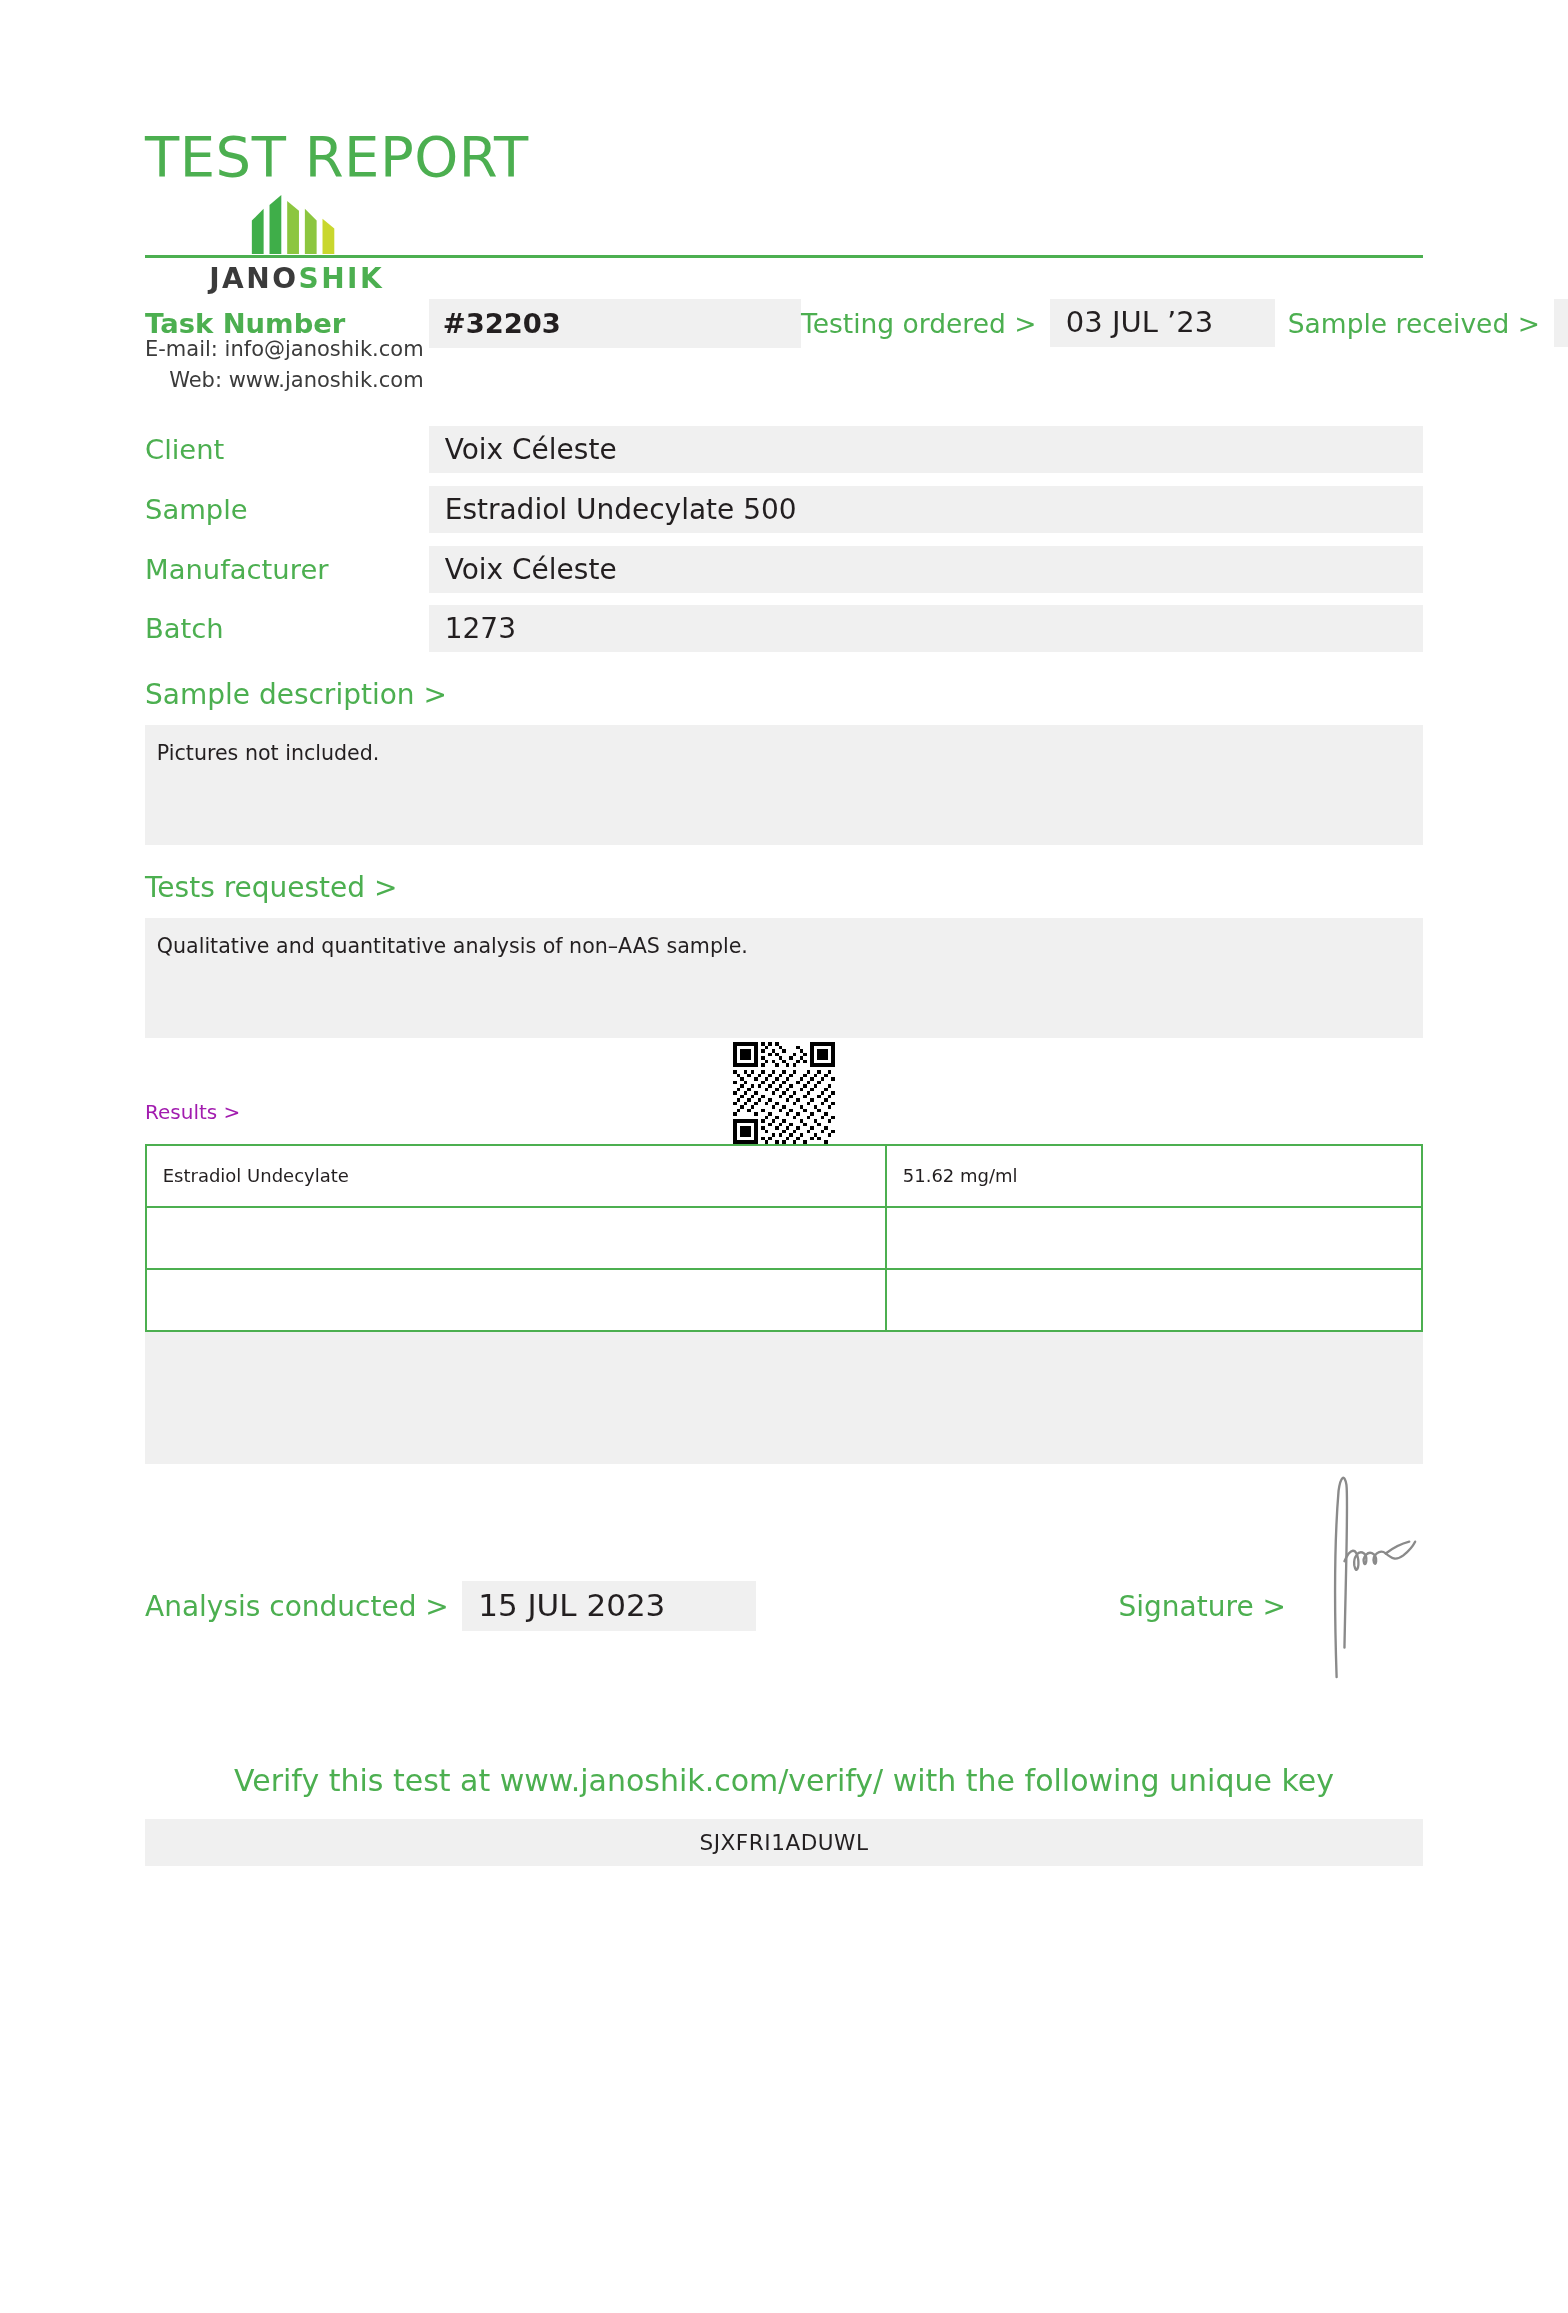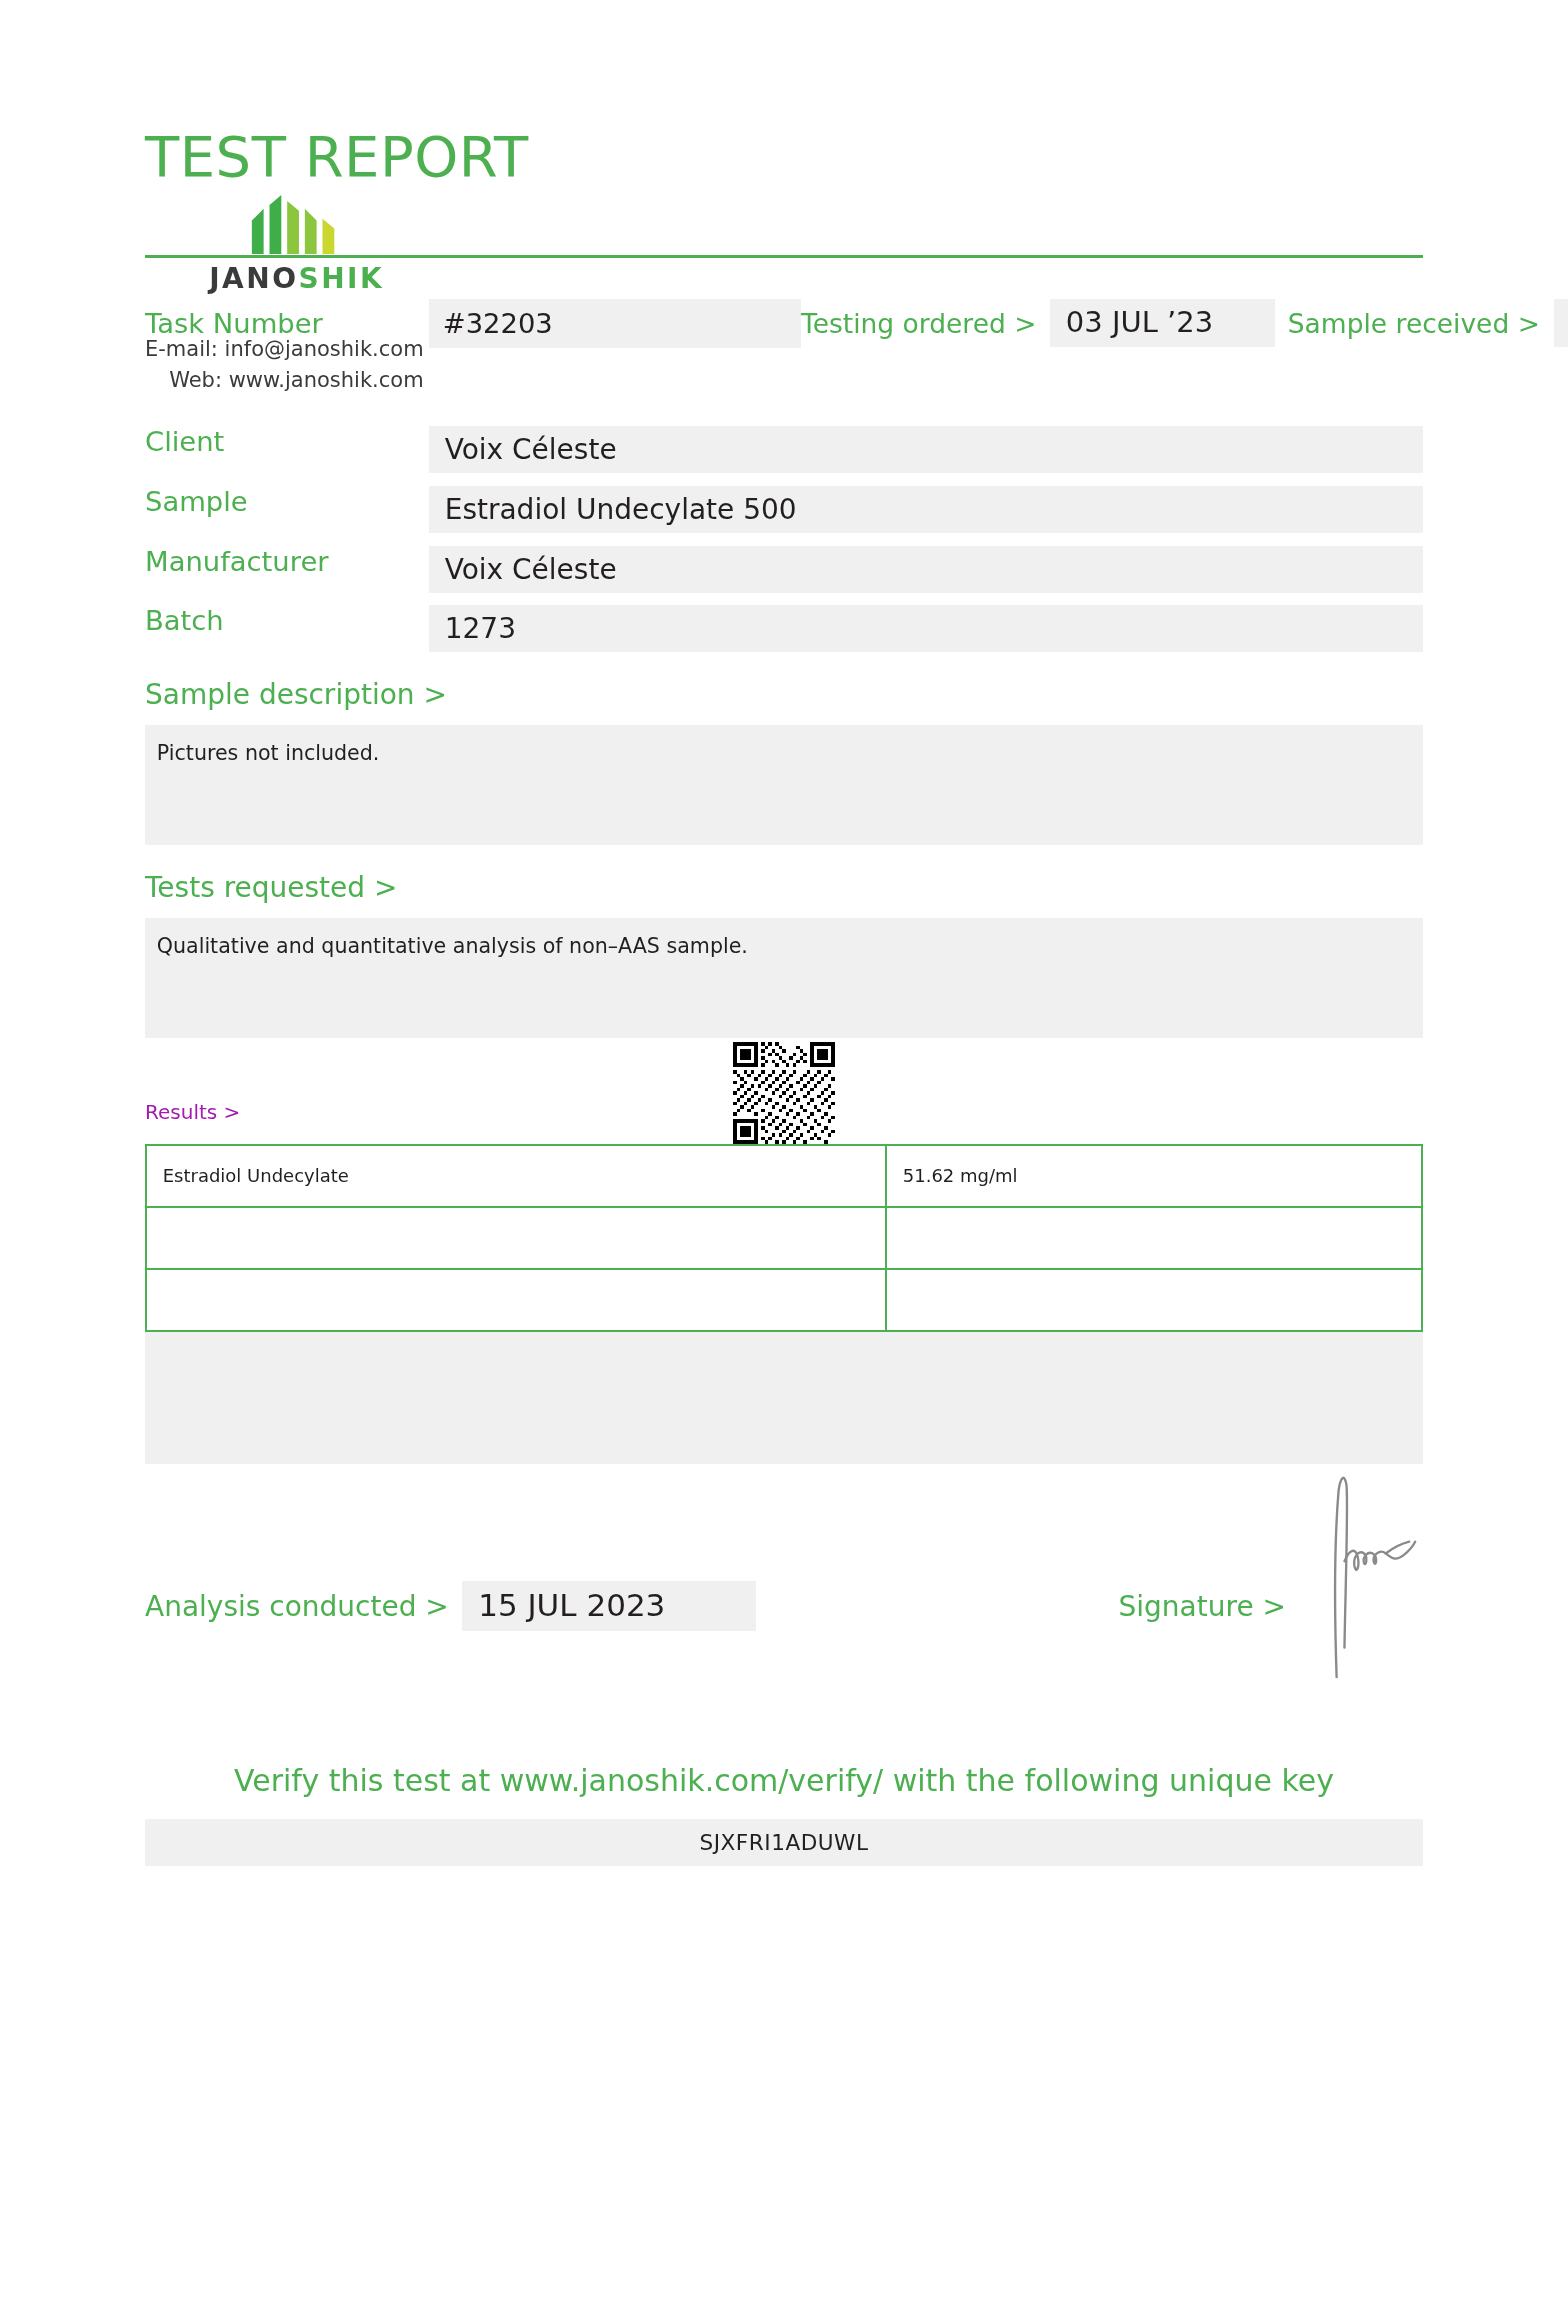--- a/index.html
+++ b/index.html
@@ -75,20 +75,21 @@
   
   .task-row {
     display: flex;
     align-items: flex-start;
     justify-content: space-between;
     margin-top: 41px;
   }
   .task-left {
     display: flex;
     align-items: center;
+    font-weight: bold;
   }
   .label-green {
     color: #4caf50;
     font-size: 27.4px;
     white-space: nowrap;
   }
   .task-label { width: 284px; }
   .value-box {
     background: #f0f0f0;
     font-size: 27.4px;
@@ -122,21 +123,21 @@
     min-width: 225px;
     box-sizing: border-box;
     white-space: nowrap;
   }
   
   .info-block {
     margin-top: 78px;
   }
   .info-row {
     display: flex;
-    align-items: flex-start;
+    align-items: center;
     margin-bottom: 12.7px;
     height: 47px;
   }
   .info-label {
     width: 284px;
     color: #4caf50;
     font-size: 27.4px;
     flex: none;
   }
   .info-value {

